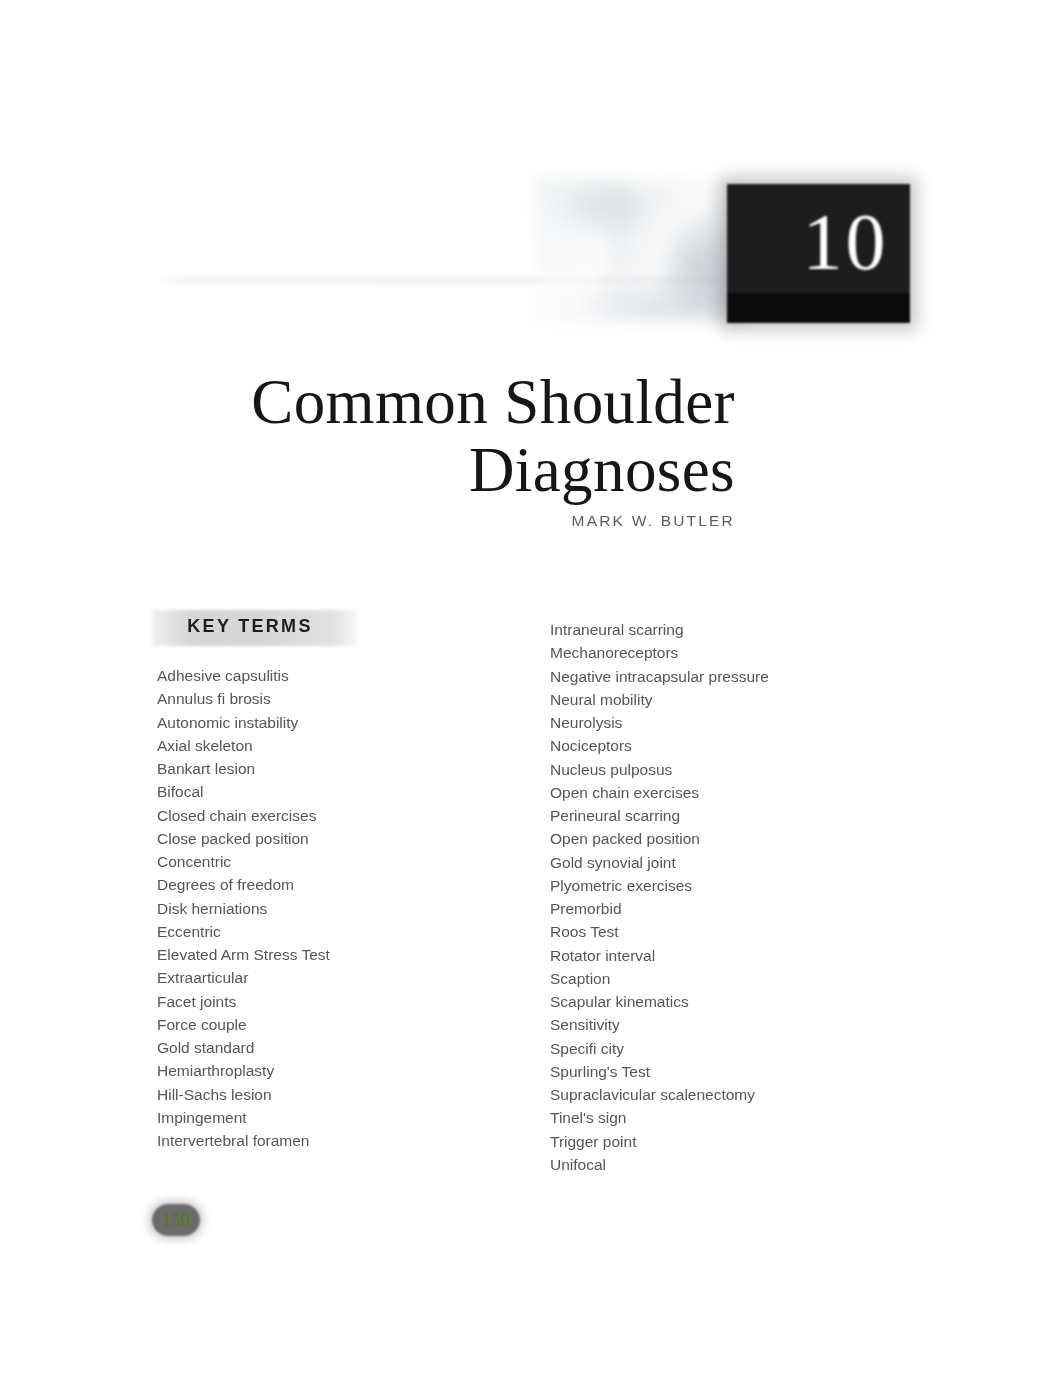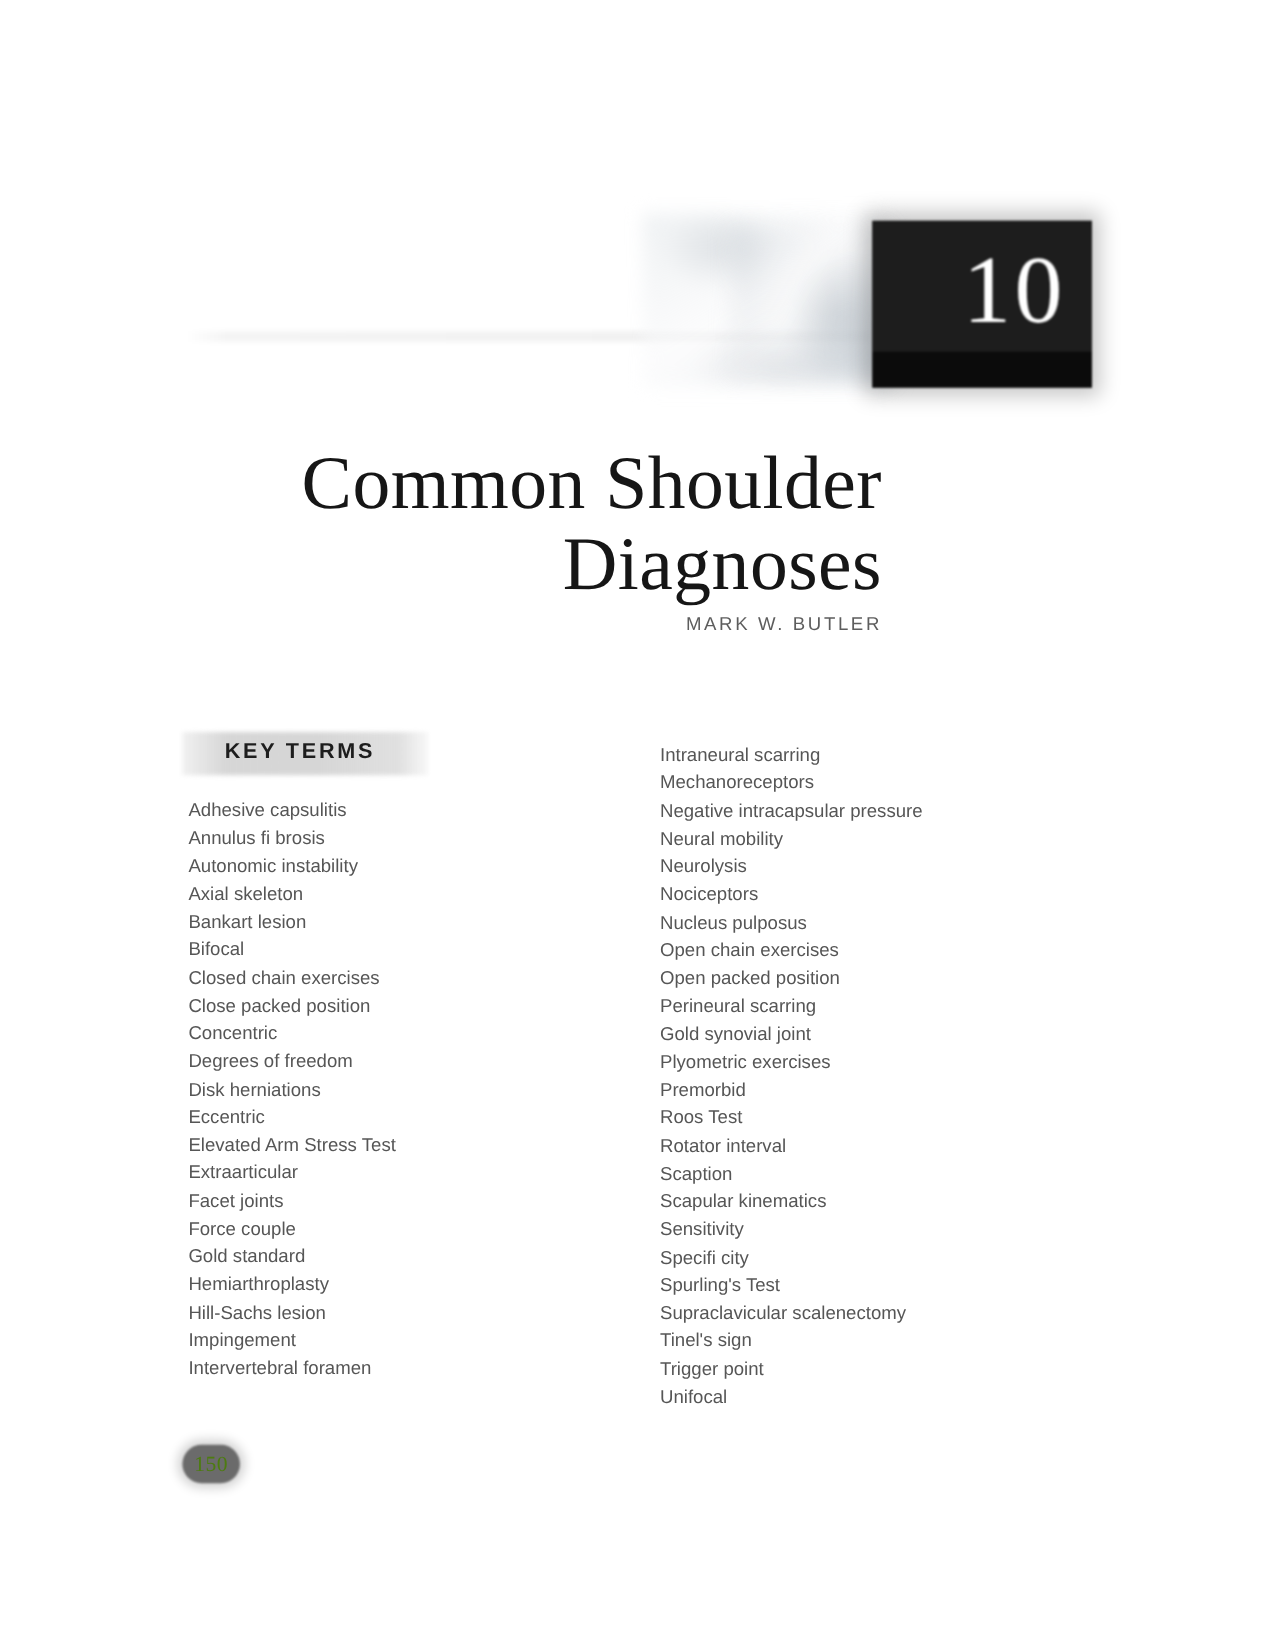--- a/index.html
+++ b/index.html
@@ -258,22 +258,22 @@
 
   <div class="terms-col right">
       <div class="term">Intraneural scarring</div>
       <div class="term">Mechanoreceptors</div>
       <div class="term">Negative intracapsular pressure</div>
       <div class="term">Neural mobility</div>
       <div class="term">Neurolysis</div>
       <div class="term">Nociceptors</div>
       <div class="term">Nucleus pulposus</div>
       <div class="term">Open chain exercises</div>
+      <div class="term">Perineural scarring</div>
       <div class="term">Open packed position</div>
-      <div class="term">Perineural scarring</div>
       <div class="term">Gold synovial joint</div>
       <div class="term">Plyometric exercises</div>
       <div class="term">Premorbid</div>
       <div class="term">Roos Test</div>
       <div class="term">Rotator interval</div>
       <div class="term">Scaption</div>
       <div class="term">Scapular kinematics</div>
       <div class="term">Sensitivity</div>
       <div class="term">Specifi city</div>
       <div class="term">Spurling's Test</div>

